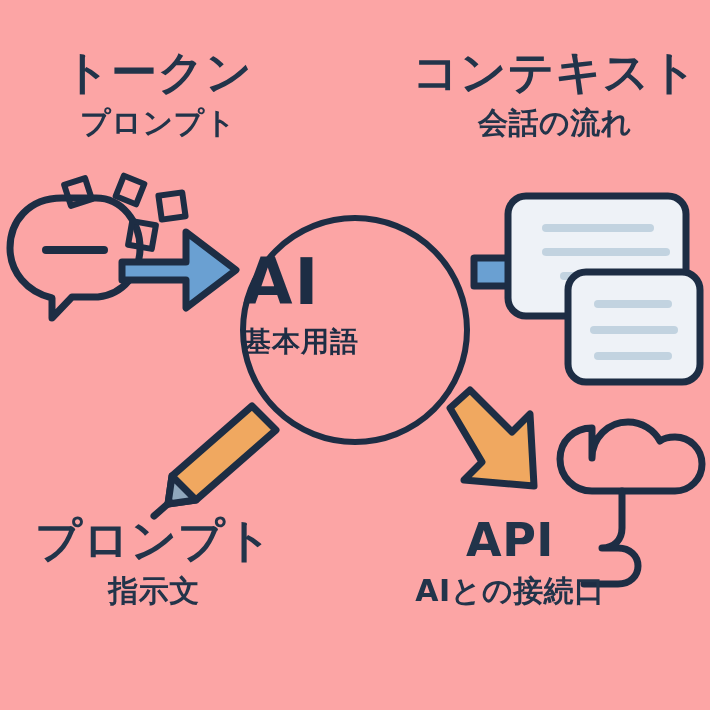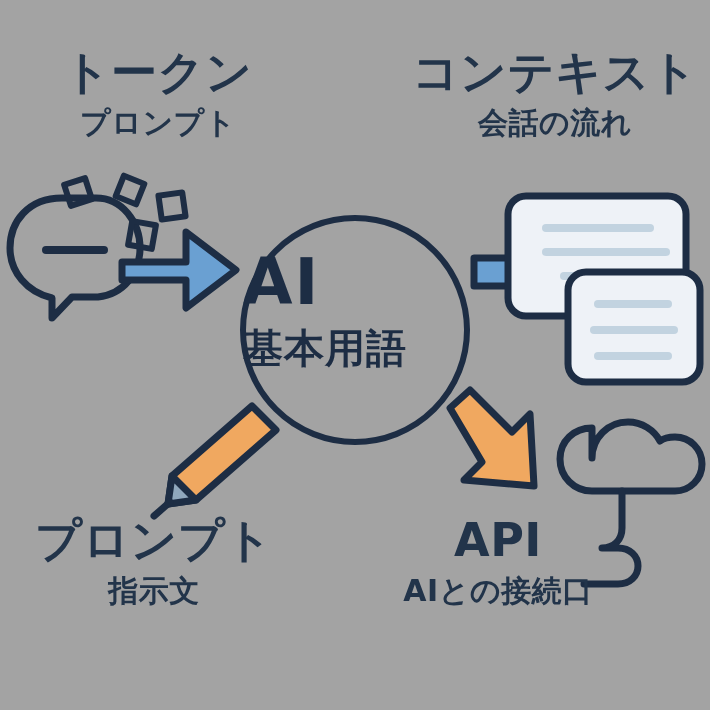--- a/index.html
+++ b/index.html
@@ -4,21 +4,21 @@
 <style>
   html, body {
     margin: 0;
     padding: 0;
     background: #ffffff;
   }
   #infographic {
     position: relative;
     width: 710px;
     height: 710px;
-    background: #a3a3a3;
+    background: #fca5a5;
     overflow: hidden;
     font-family: "DejaVu Sans", "Liberation Sans", sans-serif;
   }
   #infographic svg.layer {
     position: absolute;
     left: 0;
     top: 0;
     width: 710px;
     height: 710px;
   }
@@ -38,39 +38,39 @@
   .label .desc {
     display: block;
     font-size: 30px;
     font-weight: 600;
     margin-top: 10px;
     letter-spacing: 0.5px;
   }
   #label-token   { left: 8px;   top: 48px;  width: 300px; }
   #label-context { left: 402px; top: 48px;  width: 306px; }
   #label-prompt  { left: 4px;   top: 516px; width: 300px; }
-  #label-api     { left: 348px; top: 516px; width: 300px; }
+  #label-api     { left: 360px; top: 516px; width: 300px; }
 
   .center-term {
     position: absolute;
     left: 243px;
     top: 250px;
     width: 226px;
     color: #1d2d44;
     line-height: 1;
   }
   .center-term .main {
     display: block;
     font-size: 64px;
     font-weight: 700;
     letter-spacing: 2px;
   }
   .center-term .sub {
     display: block;
-    font-size: 40px;
+    font-size: 28px;
     font-weight: 700;
     margin-top: 14px;
     letter-spacing: 1px;
   }
 </style>
 </head>
 <body>
 
 <div id="infographic">
 

